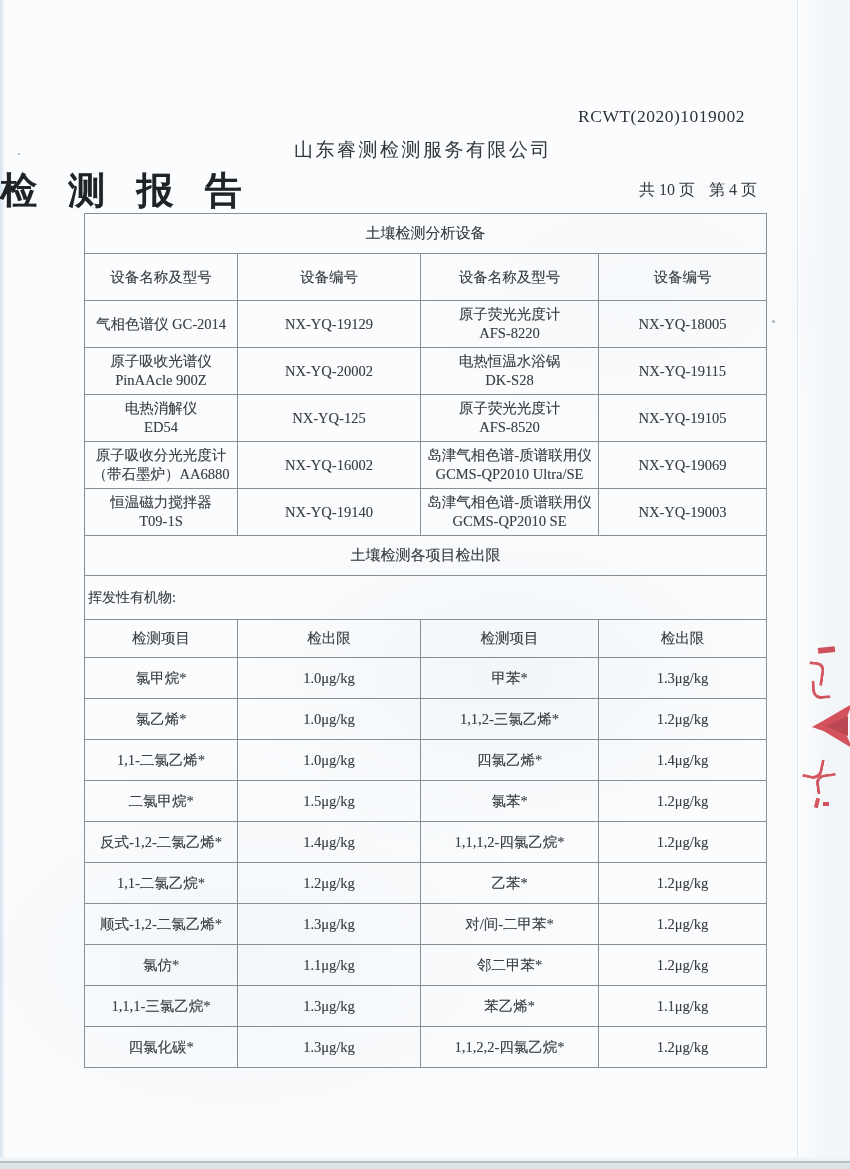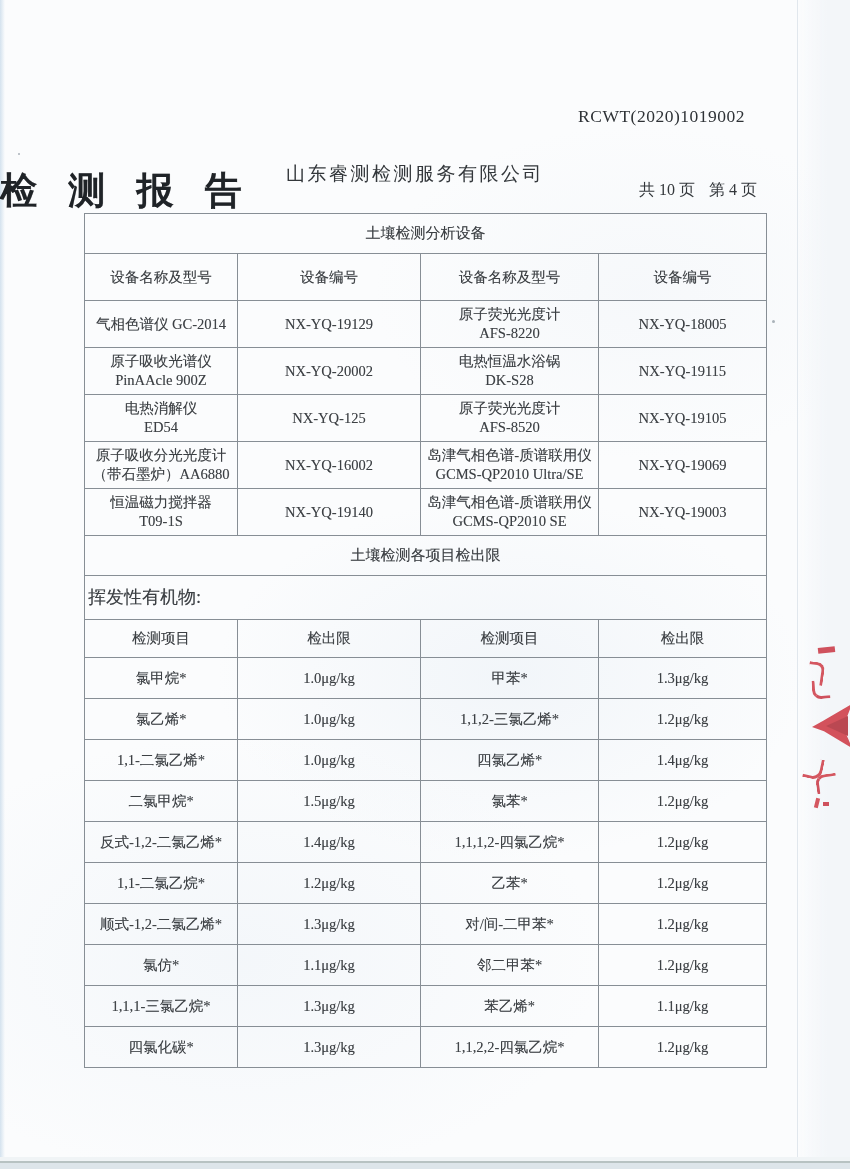--- a/index.html
+++ b/index.html
@@ -20,22 +20,22 @@
   .edge-bottom{ position:absolute; left:0; top:1157px; width:850px; height:12px;
                 background:linear-gradient(180deg,#f0f4f6 0 4px,#b7c2c2 4px 6px,#dde5ea 6px 12px); }
   .edge-right { position:absolute; left:797px; top:0; width:53px; height:1169px;
                 background:linear-gradient(90deg,rgba(244,247,250,0),#f3f6f9 55%);
                 border-left:1px solid rgba(185,196,208,.30); }
   .speck { position:absolute; border-radius:50%; background:#aab2b9; }
 
   
   .doc-number { position:absolute; top:106px; right:105px; font-size:17.5px;
                 letter-spacing:.5px; color:#2e3236; }
-  .company    { position:absolute; top:137px; left:0; width:830px; text-align:center;
-                font-size:19px; letter-spacing:2.5px; color:#33373b;margin-top:24px; }
+  .company    { position:absolute; top:137px; left:8px; width:830px; text-align:center;
+                font-size:19px; letter-spacing:2.5px; color:#33373b; }
   .report-title { position:absolute; top:166px; left:0; width:826px; 
                 font-size:37px; font-weight:bold; letter-spacing:11px; color:#1f2327;
                 text-shadow:.3px .3px .4px rgba(40,40,45,.45); }
   .pagination { position:absolute; top:180px; right:93px; font-size:16px; color:#33373b; }
   .pagination span { margin-left:14px; }
 
   
   table.report {
     position:absolute; left:84px; top:213px; width:682px;
     border-collapse:collapse; table-layout:fixed;
@@ -43,21 +43,21 @@
     text-shadow:.2px .2px .3px rgba(50,50,55,.35);
   }
   table.report td {
     border:1px solid #878e95; text-align:center; vertical-align:middle;
     line-height:19px; padding:2px 3px; overflow:hidden;
   }
   tr.r-title td   { height:35px; font-size:15px; }
   tr.r-head1 td   { height:42px; }
   tr.r-eq td      { height:42px; }
   tr.r-section td { height:35px; font-size:15px; }
-  tr.r-voc td     { height:39px; text-align:left; font-size:18px; }
+  tr.r-voc td     { height:39px; text-align:left; font-size:14px; }
   tr.r-head2 td   { height:33px; }
   tr.r-lim td     { height:36px; }
 
   
   .stamp { position:absolute; left:796px; top:640px; width:60px; height:185px;
            filter:blur(.3px); opacity:.92; }
   .stamp > div { position:absolute; }
   .s-bar1 { left:22px; top:7px; width:17px; height:6px; background:#cc4450; transform:rotate(-6deg); }
   .s-sq1  { left:12px; top:22px; width:13px; height:20px;
             border-right:3.5px solid #d24a54; border-top:3px solid #d24a54; border-radius:0 8px 0 0; transform:rotate(8deg); }

